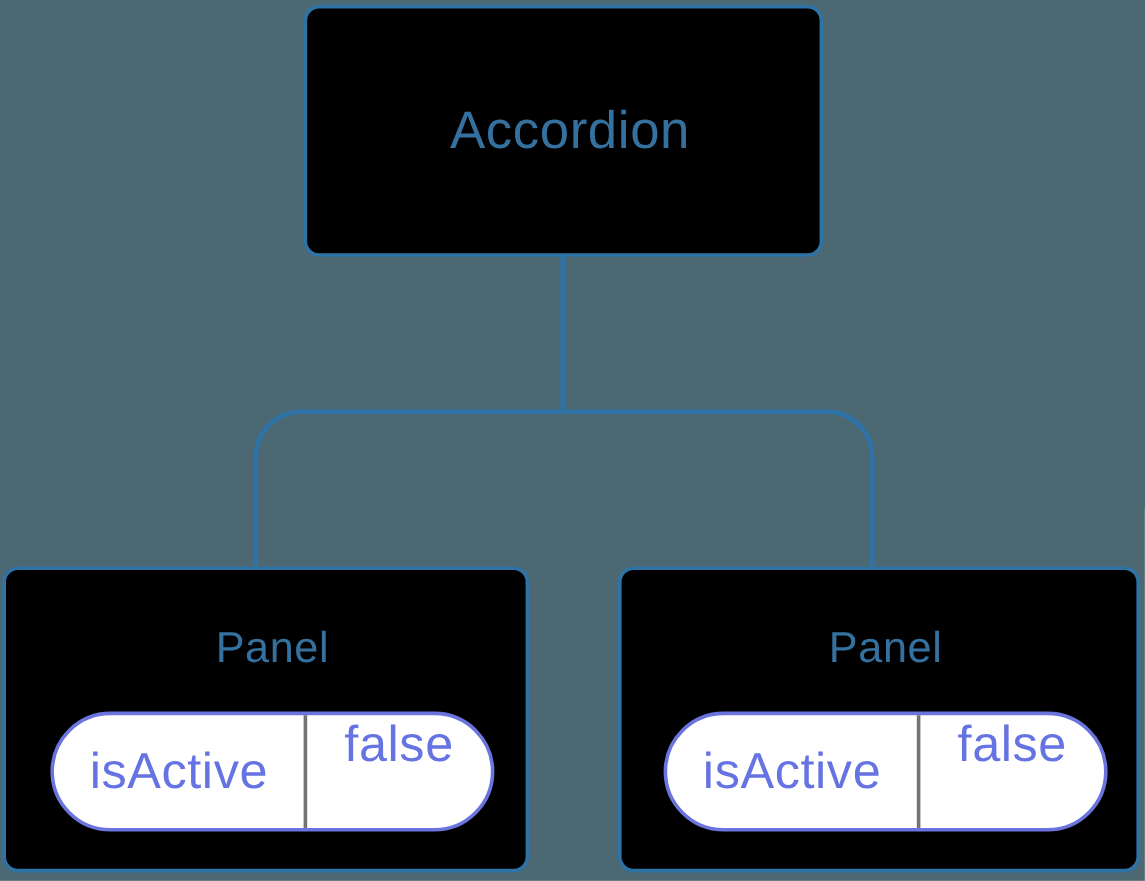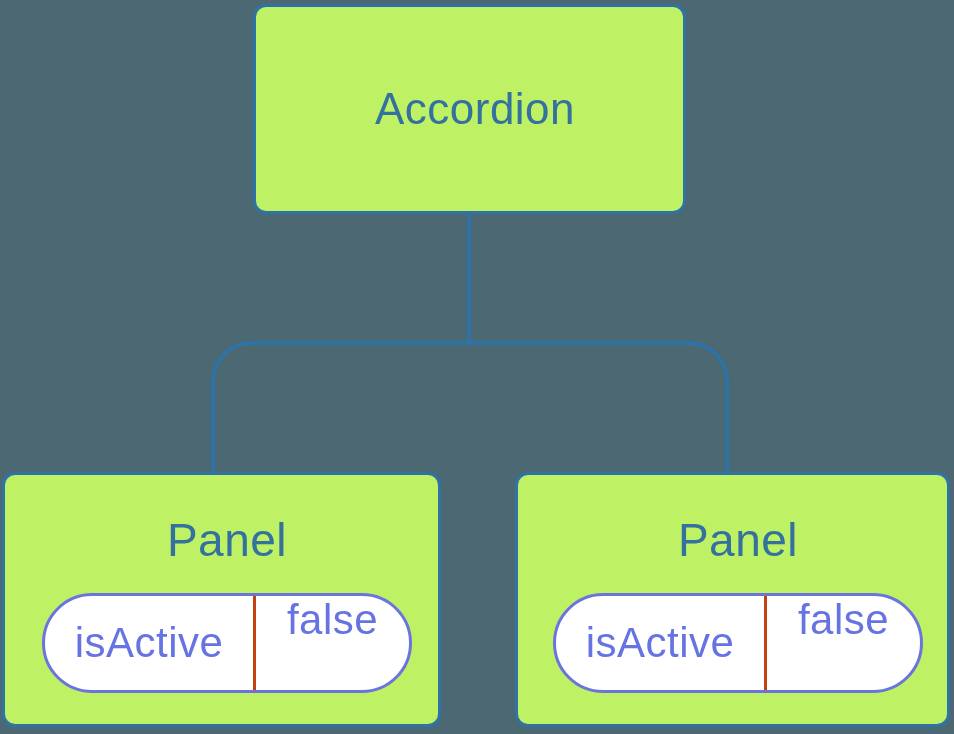--- a/index.html
+++ b/index.html
@@ -12,21 +12,21 @@
     height: 734px;
     background: #4C6872;
     overflow: hidden;
     font-family: "Liberation Sans", sans-serif;
   }
 
   
   .node {
     position: absolute;
     box-sizing: border-box;
-    background: #bef264;
+    background: #000000;
     border: 3px solid #2F73A6;
     border-radius: 13px;
     padding-left: 11px;
   }
   #root-node {
     left: 253px; top: 4px;
     width: 433px; height: 210px;
     display: flex;
     align-items: center;
     justify-content: center;
@@ -48,21 +48,21 @@
   }
   .child-inner {
     width: 100%;
     height: 100%;
     display: flex;
     flex-direction: column;
     align-items: center;
   }
   .child-inner .node-label {
     margin-top: 34px;
-    font-size: 46px;
+    font-size: 36px;
     line-height: 62px;
   }
 
   
   .connector {
     position: absolute;
     box-sizing: border-box;
   }
   #connector-stem {
     left: 467px; top: 212px;
@@ -90,21 +90,21 @@
     display: flex;
     align-items: stretch;
     background: #ffffff;
   }
   .prop-name-cell {
     box-sizing: border-box;
     width: 58%;
     display: flex;
     align-items: center;
     justify-content: center;
-    border-right: 3px solid #c2410c;
+    border-right: 3px solid #737373;
     text-align: right;
   }
   .prop-value-cell {
     width: 42%;
     display: flex;
     justify-content: center;
   }
   .prop-text {
     color: #6673E2;
     font-size: 42px;

